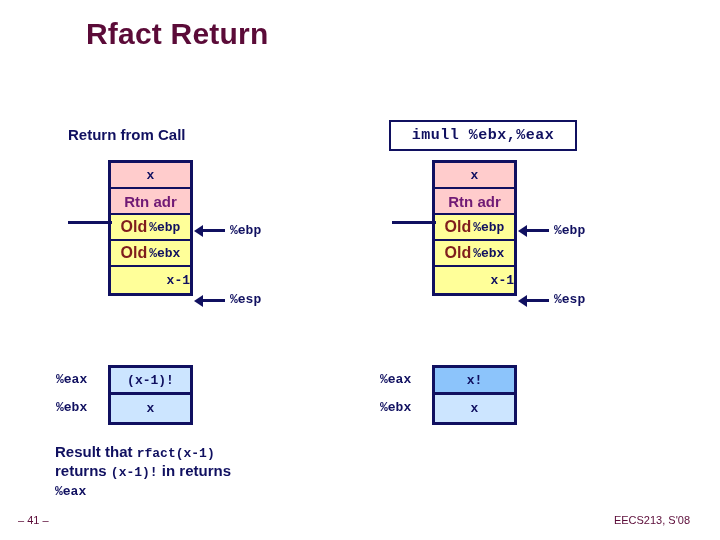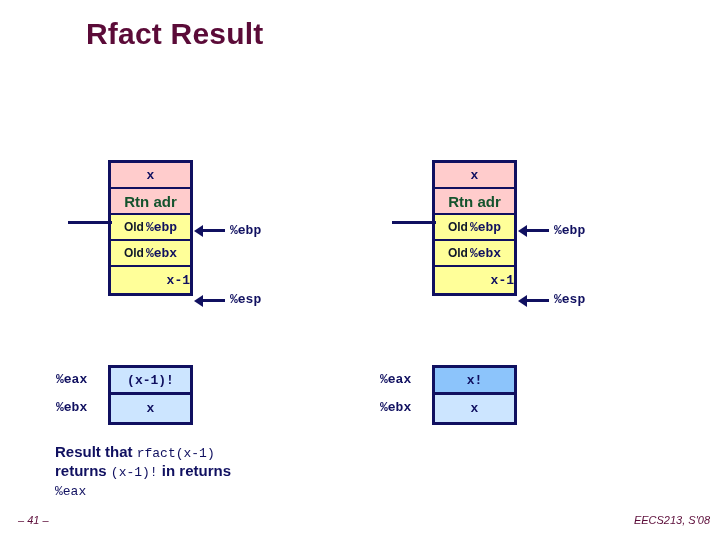--- a/index.html
+++ b/index.html
@@ -97,28 +97,28 @@
   .cell.yellow { background: #ffff99; }
   .cell .m {
     font-family: "Liberation Mono", "DejaVu Sans Mono", monospace;
     font-weight: bold;
     color: #101060;
     font-size: 13px;
   }
   .cell .s {
     font-family: "Liberation Sans", sans-serif;
     font-weight: bold;
-    color: #14532d;
+    color: #701a75;
     font-size: 15px;
   }
   .cell .s-sm {
     font-family: "Liberation Sans", sans-serif;
     font-weight: bold;
-    color: #0f172a;
-    font-size: 12px;
+    color: #7f1d1d;
+    font-size: 16px;
     margin-right: 2px;
   }
 
   
   .regbox {
     position: absolute;
     width: 85px;
     border: 3px solid #101060;
     box-sizing: border-box;
     background: #ffffff;
@@ -167,42 +167,42 @@
     top: 443px;
     width: 300px;
     font-size: 15px;
     font-weight: bold;
     color: #101060;
     line-height: 17px;
   }
   .note .m {
     font-family: "Liberation Mono", "DejaVu Sans Mono", monospace;
     font-size: 13px;
-    font-weight: normal;
+    font-weight: bold;
   }
 
   
   .footer {
     position: absolute;
     bottom: 14px;
     font-size: 11px;
     color: #5b0b38;
     white-space: nowrap;
-    font-style: italic;
   }
   .footer.left  { left: 18px; }
-  .footer.right { right: 10px; }
+  .footer.right { right: 30px; }
 </style>
 </head>
 <body>
 
 <div id="slide">
 
-  <div class="slide-title">Rfact Result</div>
-
+  <div class="slide-title">Rfact Return</div>
+
+  <div class="hdr" style="left:68px; top:126px;">Return from Call</div>
 
   <div class="stack" style="left:108px; top:160px;">
     <div class="cell pink">
       <span class="m">x</span>
     </div>
     <div class="cell pink">
       <span class="s">Rtn adr</span>
     </div>
     <div class="cell yellow">
       <span class="s-sm">Old</span>
@@ -227,20 +227,21 @@
   <div class="arrow-line" style="left:203px; top:299px; width:22px;"></div>
   <div class="ptrlabel" style="left:230px; top:292px;">%esp</div>
 
   <div class="reglabel" style="left:56px; top:372px;">%eax</div>
   <div class="reglabel" style="left:56px; top:400px;">%ebx</div>
   <div class="regbox" style="left:108px; top:365px;">
     <div class="regcell lite">(x-1)!</div>
     <div class="regcell lite">x</div>
   </div>
 
+  <div class="instr-box" style="left:389px; top:120px; width:188px; height:31px;">imull %ebx,%eax</div>
 
   <div class="stack" style="left:432px; top:160px;">
     <div class="cell pink">
       <span class="m">x</span>
     </div>
     <div class="cell pink">
       <span class="s">Rtn adr</span>
     </div>
     <div class="cell yellow">
       <span class="s-sm">Old</span>

